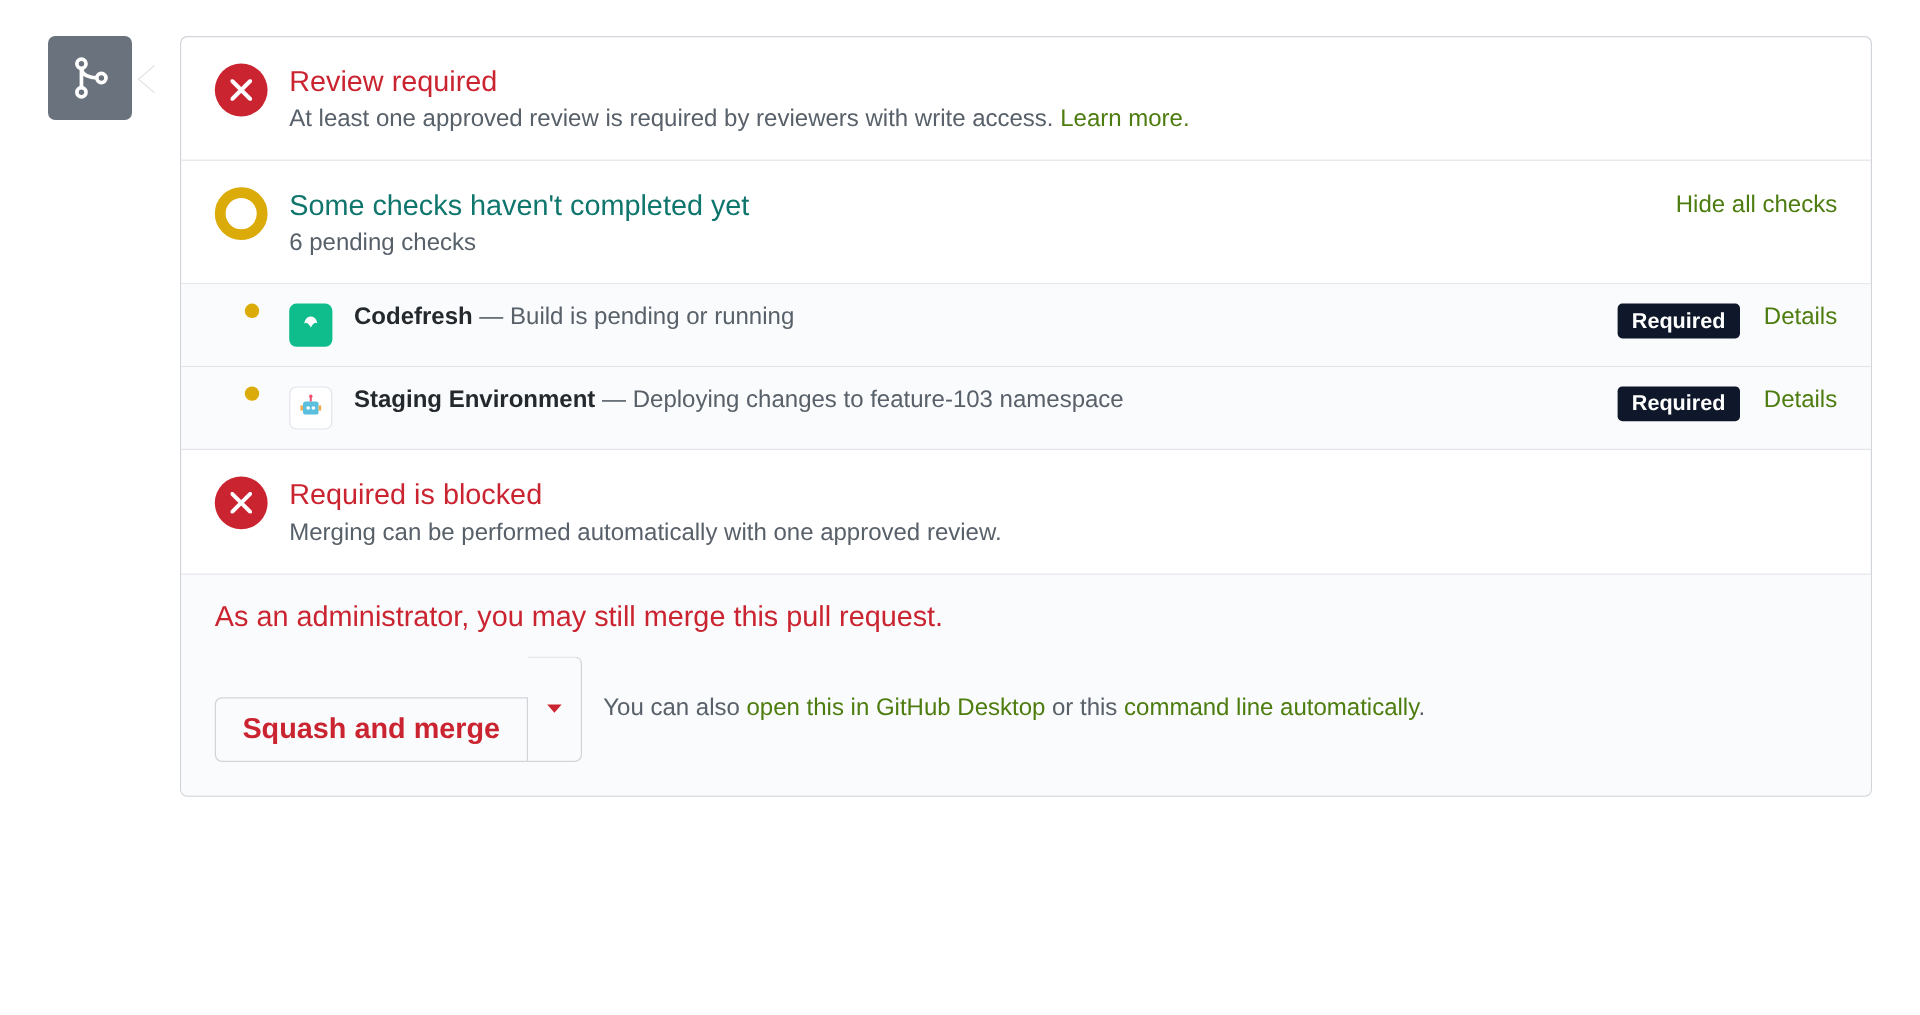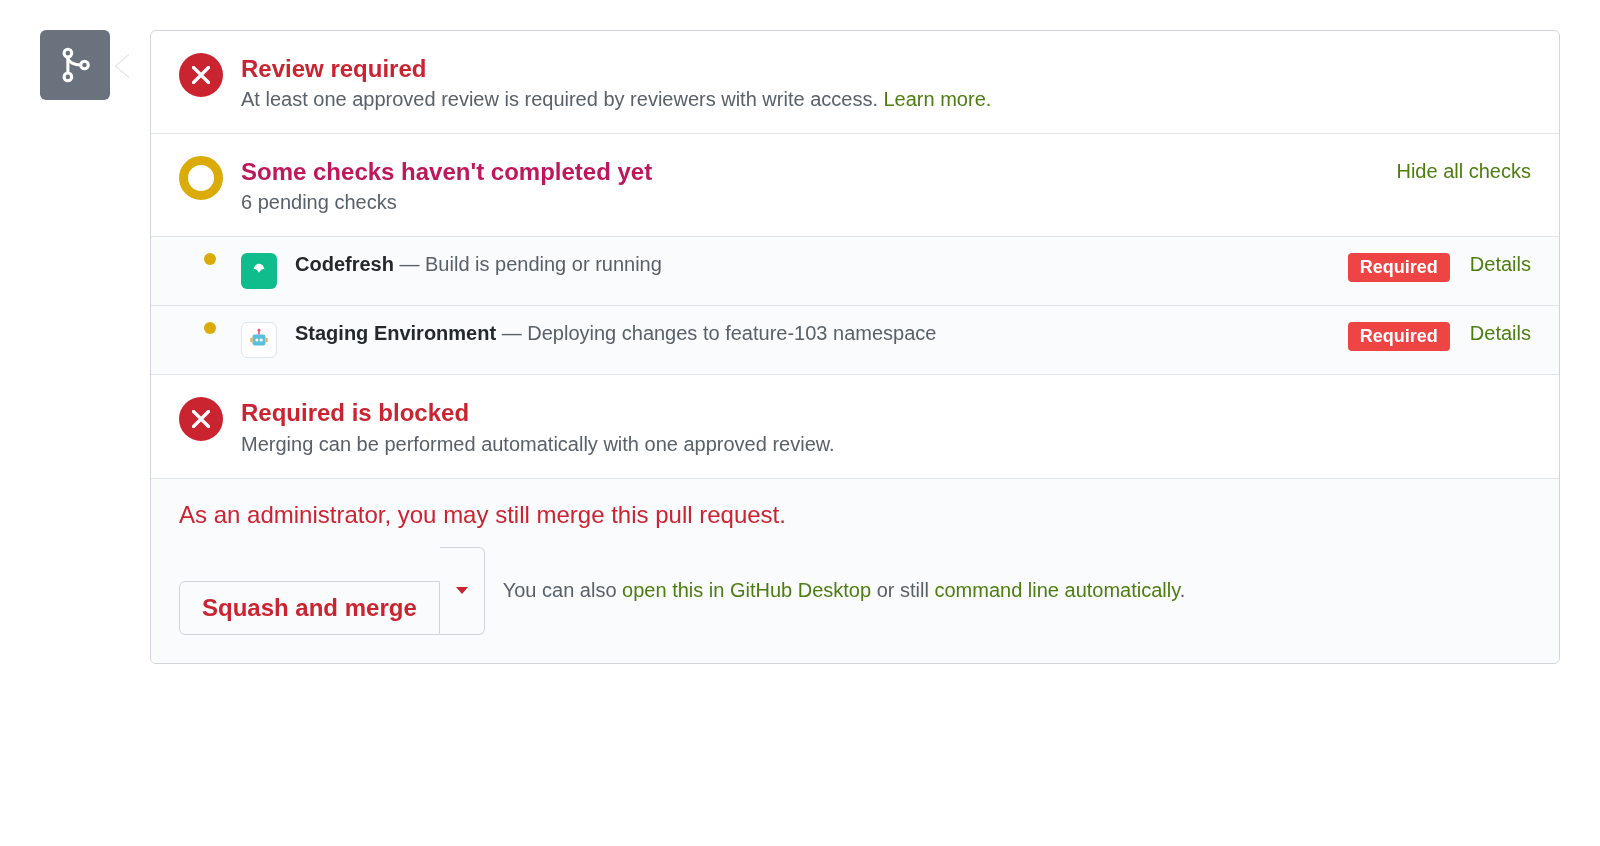--- a/index.html
+++ b/index.html
@@ -48,40 +48,40 @@
     width: 44px; height: 44px; border-radius: 50%;
     background: #cb2431;
     display: flex; align-items: center; justify-content: center;
   }
   .status-circle-pending {
     width: 44px; height: 44px; border-radius: 50%;
     border: 9px solid #dbab09;
     background: transparent;
   }
   .sec-body { flex: 1; }
-  .sec-title { font-size: 24px; font-weight: 700; line-height: 1.3; }
+  .sec-title { font-size: 24px; font-weight: 400; line-height: 1.3; }
   .sec-title.red { color: #cb2431; }
-  .sec-title.yellow { color: #be185d; }
+  .sec-title.yellow { color: #0f766e; }
   .sec-sub { color: #586069; font-size: 20px; margin-top: 4px; }
   .link { color: #4d7c0f; cursor: pointer; }
   .sec-right { font-size: 20px; padding-top: 4px; }
   .check-row {
     background: #fafbfc;
     border-bottom: 1px solid #e1e4e8;
     padding: 16px 28px;
     display: flex;
     align-items: flex-start;
   }
   .dot-col { width: 62px; flex-shrink: 0; display: flex; justify-content: center; align-items: center; }
   .yellow-dot { width: 12px; height: 12px; border-radius: 50%; background: #dbab09; }
   .app-icon { width: 36px; height: 36px; border-radius: 6px; margin-right: 18px; flex-shrink: 0; }
   .check-text { flex: 1; color: #586069; font-size: 20px; }
   .check-text strong { color: #24292e; font-weight: 600; }
   .required-pill {
-    background: #ef4444;
+    background: #0f172a;
     color: #fff;
     font-size: 18px;
     font-weight: 600;
     padding: 4px 12px;
     border-radius: 4px;
     margin-right: 20px;
   }
   .footer {
     background: #fafbfc;
     padding: 22px 28px 28px;
@@ -215,19 +215,19 @@
     <div class="footer">
       <div class="admin-note">As an administrator, you may still merge this pull request.</div>
       <div class="merge-row">
         <div class="btn-group">
           <button class="btn">Squash and merge</button>
           <button class="btn-caret">
             <span class="caret-down"></span>
           </button>
         </div>
         <span class="footer-text">
-          <span>You can also </span><span class="link">open this in GitHub Desktop</span><span> or still </span><span class="link">command line automatically</span><span>.</span>
+          <span>You can also </span><span class="link">open this in GitHub Desktop</span><span> or this </span><span class="link">command line automatically</span><span>.</span>
         </span>
       </div>
     </div>
 
   </div>
 </div>
 
 </body></html>

